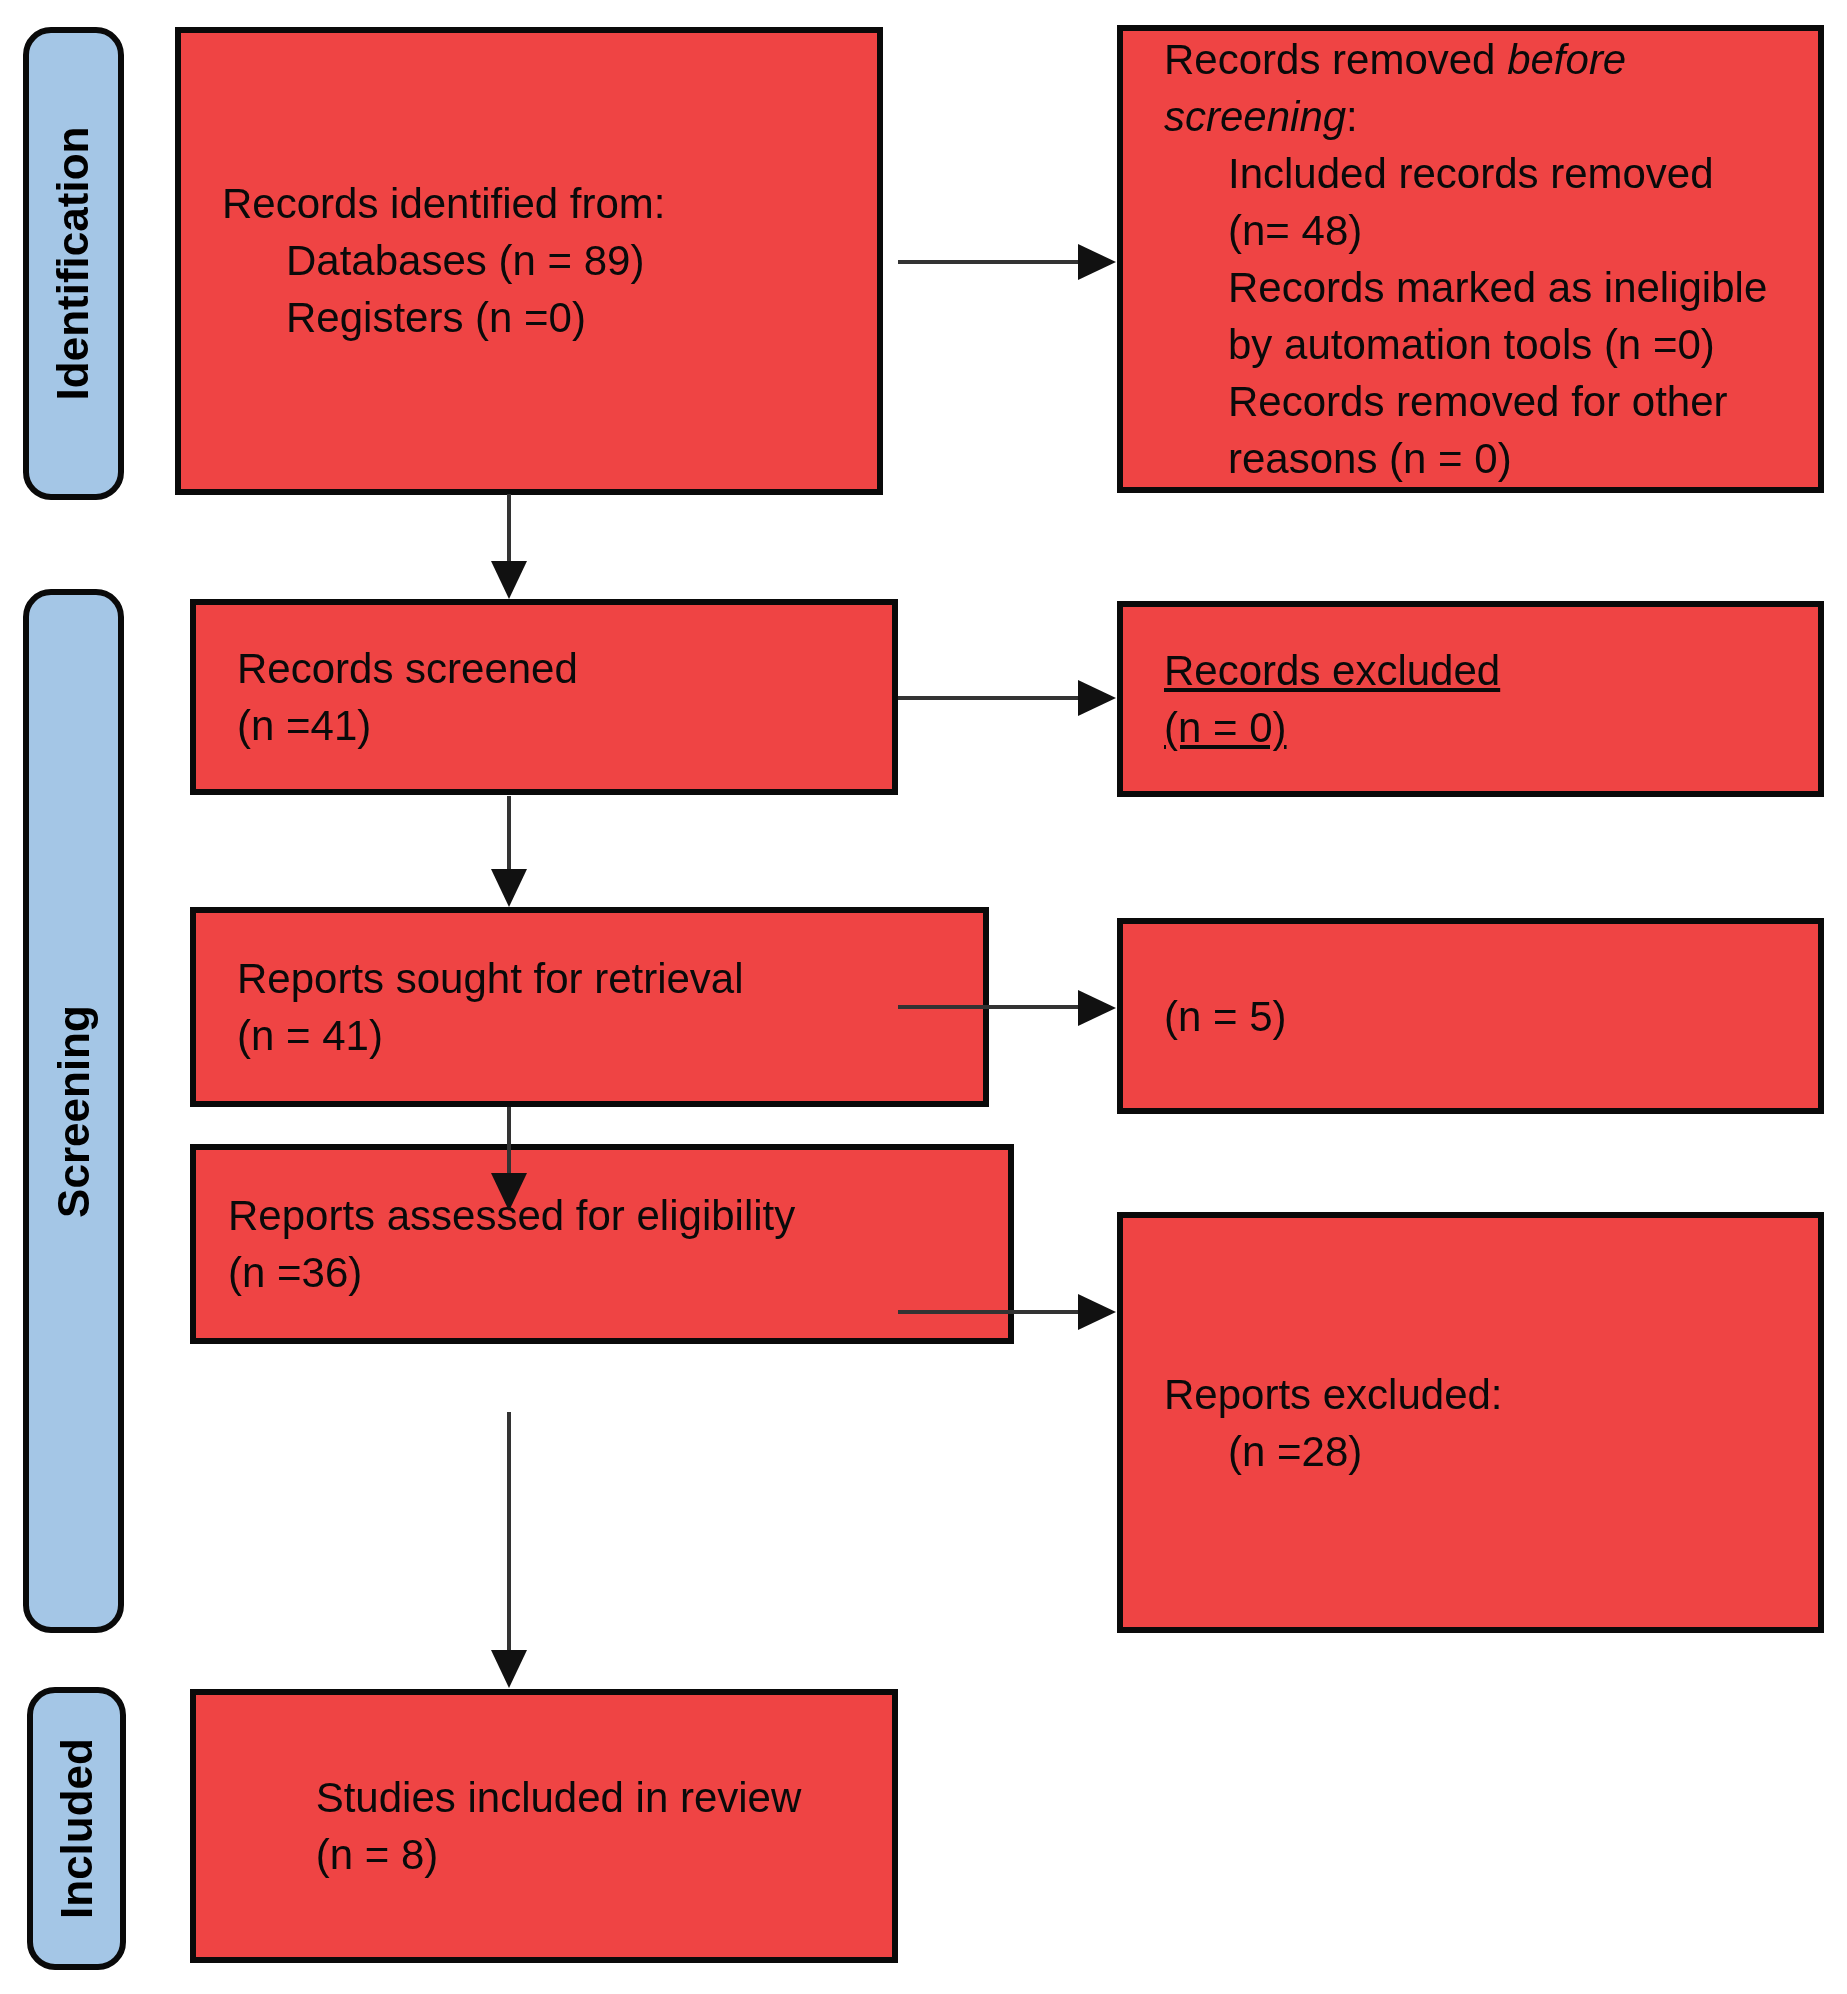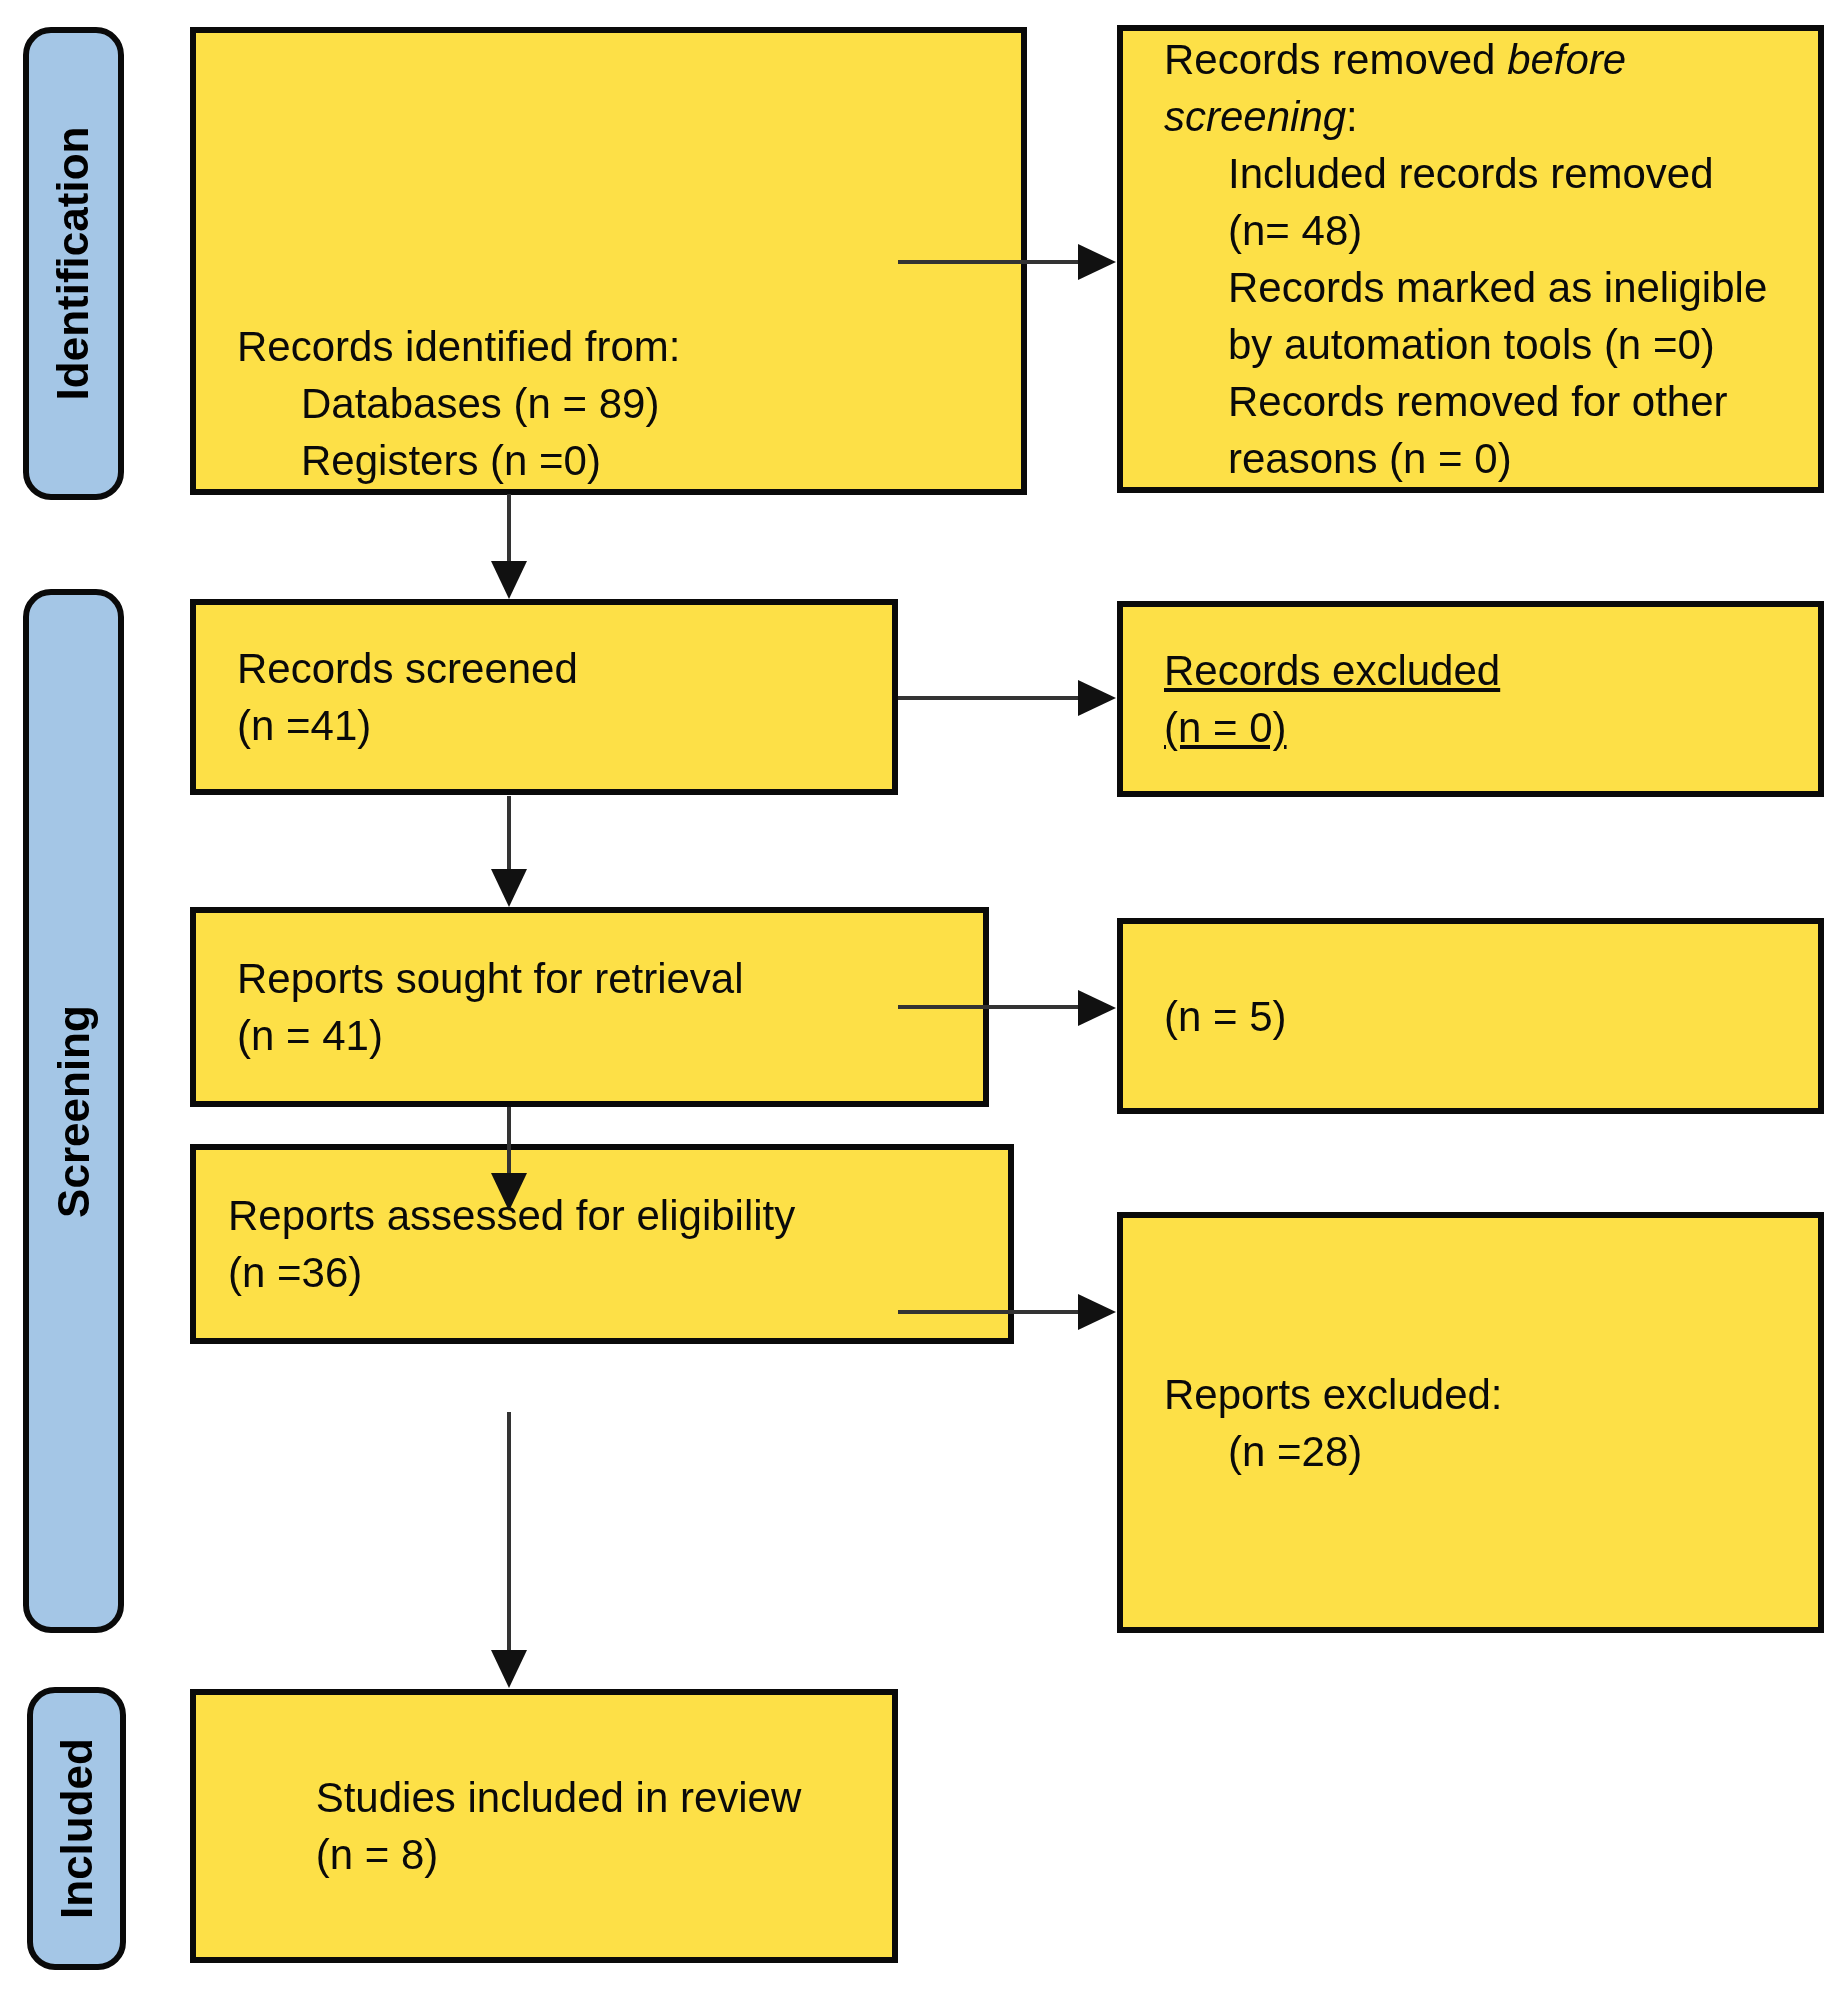--- a/index.html
+++ b/index.html
@@ -4,21 +4,21 @@
 <style>
   html, body { margin:0; padding:0; background:#ffffff; }
   .canvas {
     position:relative; width:1847px; height:1995px;
     font-family:"Liberation Sans","DejaVu Sans",sans-serif;
     color:#0a0a0a; font-size:42px; line-height:57px; background:#ffffff;
     overflow:hidden;
   }
   .box {
     position:absolute; box-sizing:border-box;
-    border:6px solid #0a0a0a; background:#fde047;
+    border:6px solid #0a0a0a; background:#ef4444;
     display:flex; flex-direction:column; justify-content:center;
     padding-left:41px; padding-right:12px;
   }
   .box div, .box span { white-space:nowrap; }
   .indent { margin-left:64px; }
   .it { font-style:italic; }
   .side {
     position:absolute; box-sizing:border-box;
     background:#a4c6e6; border:6px solid #0a0a0a; border-radius:28px;
     display:flex; align-items:center; justify-content:center;
@@ -46,21 +46,21 @@
   <div class="side" style="left:22.5px; top:26.5px; width:101px; height:473px;">
     <span>Identification</span>
   </div>
   <div class="side" style="left:22.5px; top:589px; width:101px; height:1044px;">
     <span>Screening</span>
   </div>
   <div class="side" style="left:26.5px; top:1687px; width:99px; height:283px;">
     <span>Included</span>
   </div>
 
-  <div class="box" style="left:190px; top:26.5px; width:837px; height:468px;justify-content:flex-end;">
+  <div class="box" style="left:175px; top:26.5px; width:708px; height:468px;">
     <div>Records identified from:</div>
     <div class="indent">
         <div>Databases (n = 89)</div>
         <div>Registers (n =0)</div>
       </div>
   </div>
 
   <div class="box" style="left:190px; top:599px; width:708px; height:196px;">
     <div>
         <div>Records screened</div>

